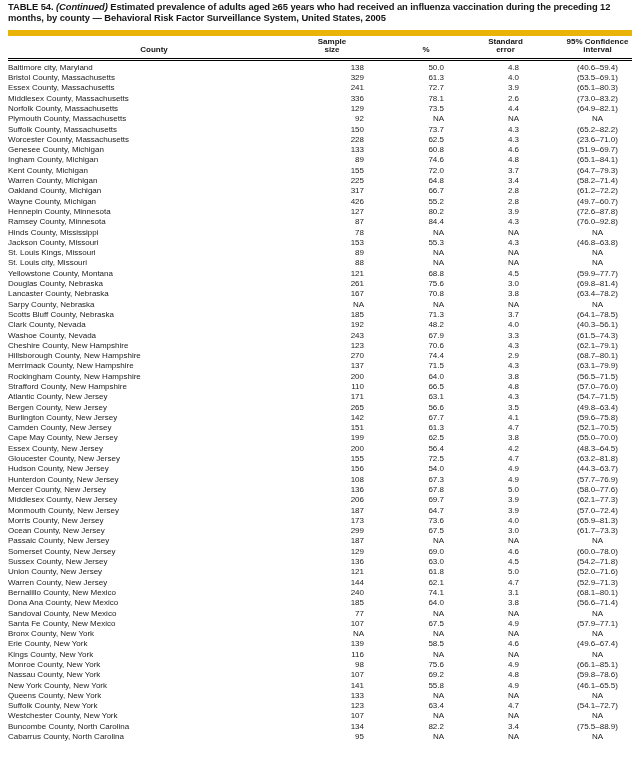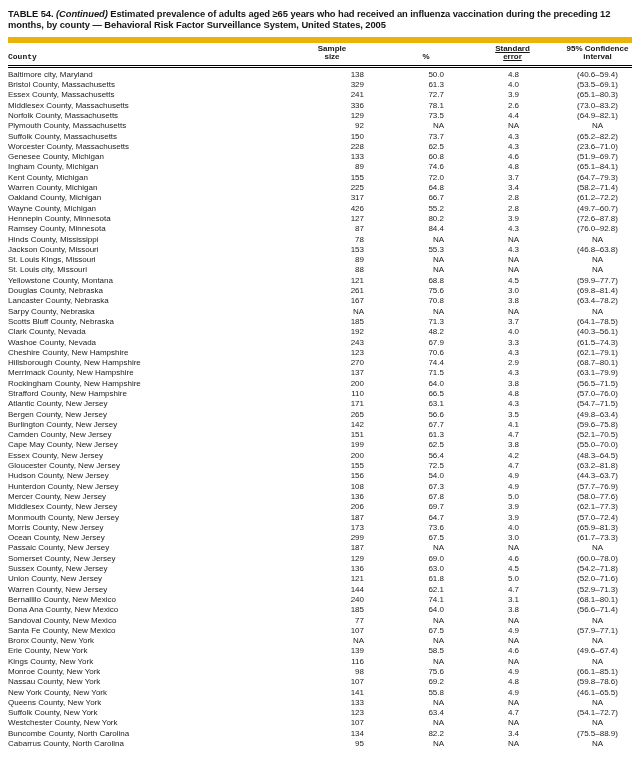--- a/index.html
+++ b/index.html
@@ -2,42 +2,42 @@
 <html><head>
 <meta charset="utf-8">
 <style>
   html,body{margin:0;padding:0;background:#ffffff;}
   body{
     width:640px;height:761px;overflow:hidden;
     font-family:"Liberation Sans",sans-serif;
     color:#1b1b1b;
     -webkit-font-smoothing:antialiased;
   }
-  .page{padding:9px 8px 0 8px;}
+  .page{padding:2px 8px 0 8px;}
   .title{
     font-size:9.4px;line-height:10.8px;font-weight:bold;
     letter-spacing:-0.08px;color:#161616;
   }
   .title .cont{font-style:italic;}
   table{
     border-collapse:collapse;table-layout:fixed;
     width:624px;margin-top:6px;
   }
   thead th{
     border-top:6px solid #eab308;
     border-bottom:3px double #000;
     font-size:8px;line-height:8.6px;font-weight:bold;
     vertical-align:bottom;
     padding:2px 0 3px 0;
     color:#161616;
   }
   th .stack span{display:block;text-align:center;}
-  th.county-h{text-align:left;font-family:Liberation Mono, monospace;}
+  th.county-h{text-align:center;}
   .shift22{position:relative;left:22px;}
-  .shift25{position:relative;left:31px;text-decoration:underline;}
+  .shift25{position:relative;left:24px;}
   tbody td{
     font-size:8px;line-height:10.3px;
     padding:0;white-space:nowrap;overflow:hidden;
     color:#222222;
   }
   tbody tr:first-child td{padding-top:2px;margin-top:23px;}
   td.county{text-align:left;}
   td.num{text-align:right;}
   td.ci{text-align:center;padding-left:44px;}
   col.c-county{width:292px;}

